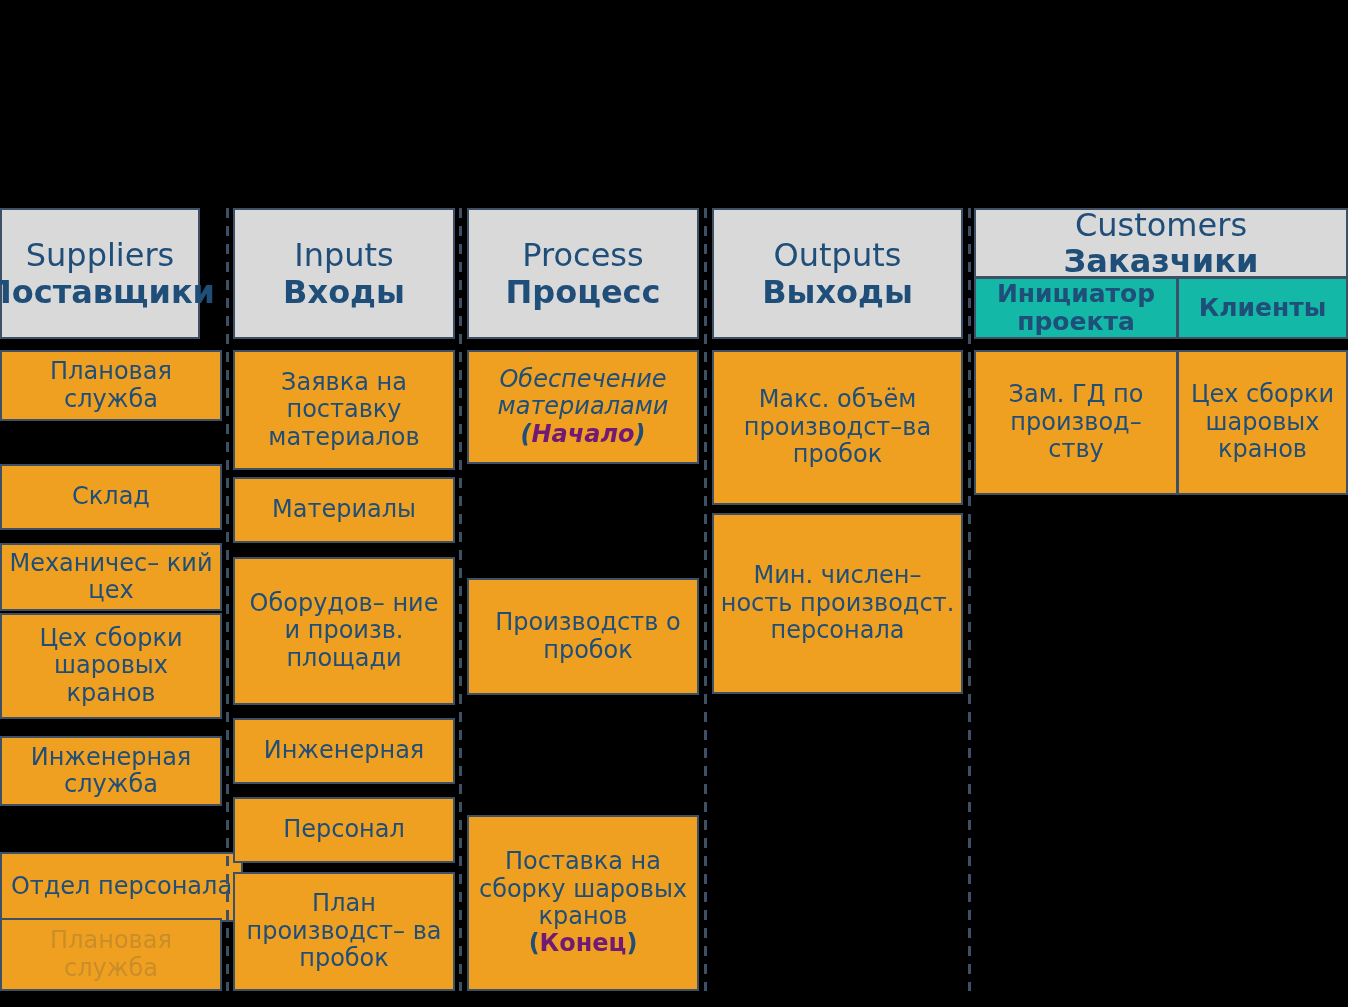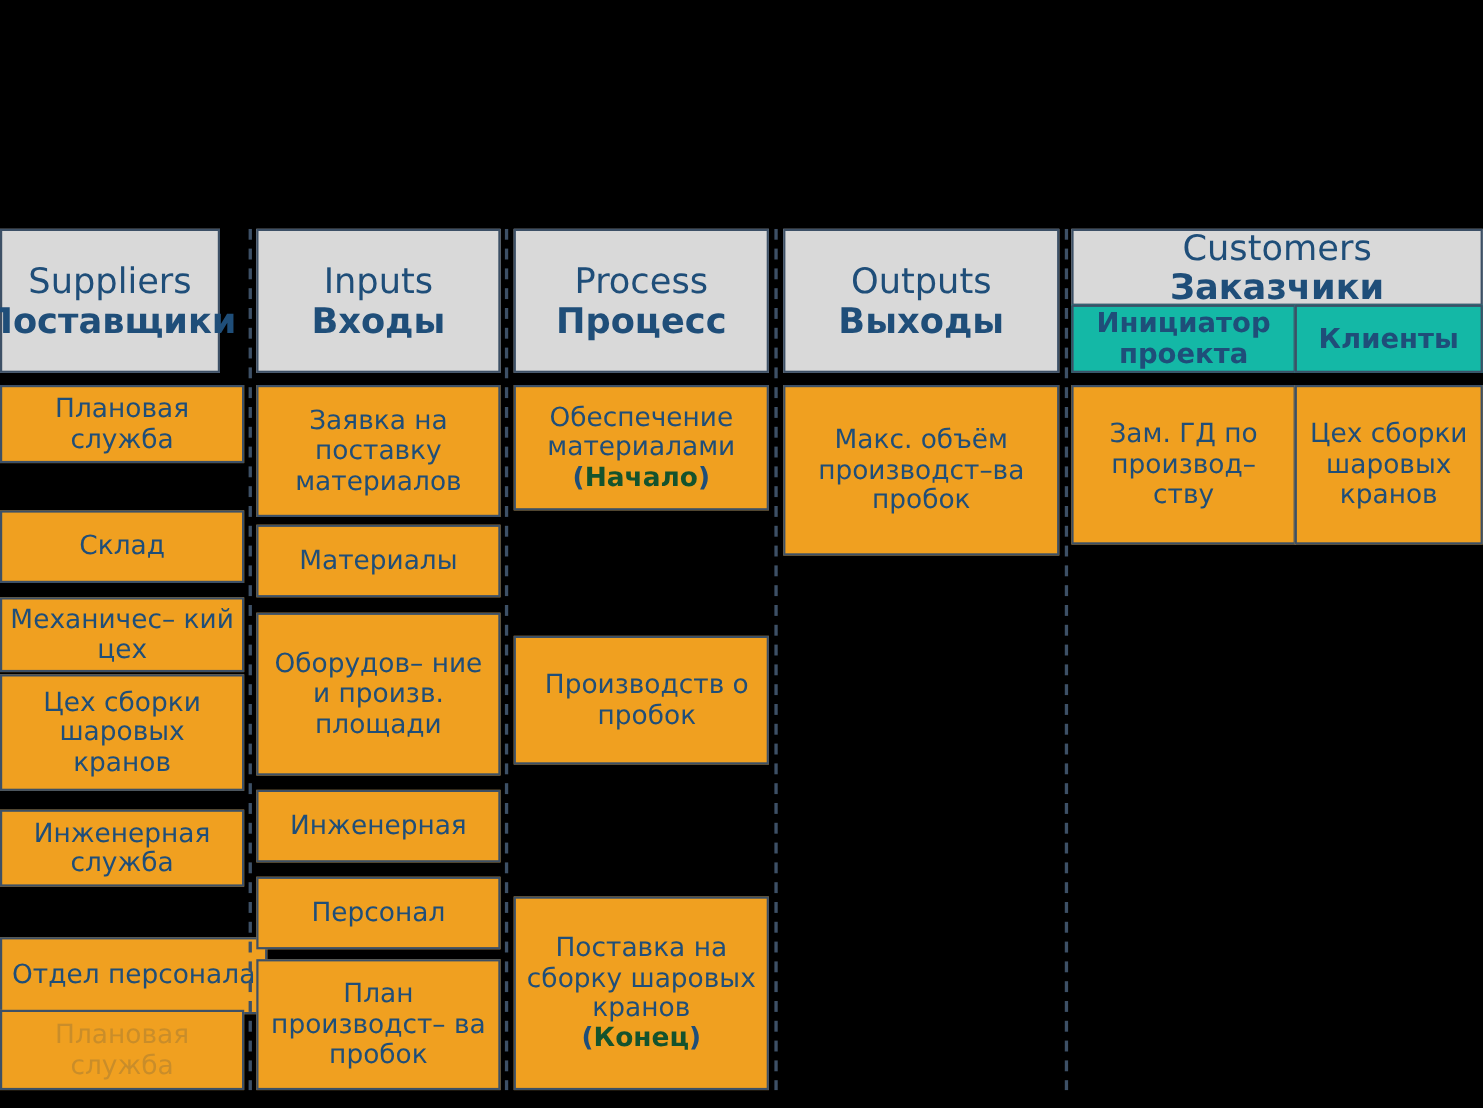--- a/index.html
+++ b/index.html
@@ -50,21 +50,21 @@
   }
 
   .item {
     background: #f0a020;
     font-size: 24px;
   }
 
   .item.faded { color: #c98d2a; }
 
   .start-end {
-    color: #14532d;
+    color: #701a75;
     font-weight: bold;
   }
   .paren { color: #1f4e79; font-weight: bold; }
 
   
   .vsep {
     position: absolute;
     width: 3px;
     background-image: linear-gradient(to bottom,
         #3d5066 0px, #3d5066 10px,
@@ -158,39 +158,43 @@
     <span>Инженерная</span>
   </div>
   <div class="cell item" style="left:233px; top:797px; width:222px; height:66px;">
     <span>Персонал</span>
   </div>
   <div class="cell item" style="left:233px; top:872px; width:222px; height:119px;">
     <span>План производст–
 ва пробок</span>
   </div>
 
-  <div class="cell item" style="left:467px; top:350px; width:232px; height:114px;">
+  <div class="cell item" style="left:467px; top:350px; width:232px; height:114px;font-style:italic;">
     <span>
       <span>Обеспечение материалами</span><br>
       <span class="paren">(</span><span class="start-end">Начало</span><span class="paren">)</span>
     </span>
   </div>
   <div class="cell item" style="left:467px; top:578px; width:232px; height:117px;padding-left:14px;">
     <span>Производств о пробок</span>
   </div>
   <div class="cell item" style="left:467px; top:815px; width:232px; height:176px;">
     <span>
       <span>Поставка на сборку шаровых кранов</span><br>
       <span class="paren">(</span><span class="start-end">Конец</span><span class="paren">)</span>
     </span>
   </div>
 
   <div class="cell item" style="left:712px; top:350px; width:251px; height:155px;">
     <span>Макс. объём производст–ва пробок</span>
   </div>
+  <div class="cell item" style="left:712px; top:513px; width:251px; height:181px;">
+    <span>Мин. числен–
+ность производст. персонала</span>
+  </div>
 
   <div class="cell item" style="left:974px; top:350px; width:204px; height:145px;">
     <span>Зам. ГД по производ–
 ству</span>
   </div>
   <div class="cell item" style="left:1177px; top:350px; width:171px; height:145px;">
     <span>Цех сборки шаровых кранов</span>
   </div>
 
   <div class="vsep" style="left:226px; top:208px; height:783px;"></div>

